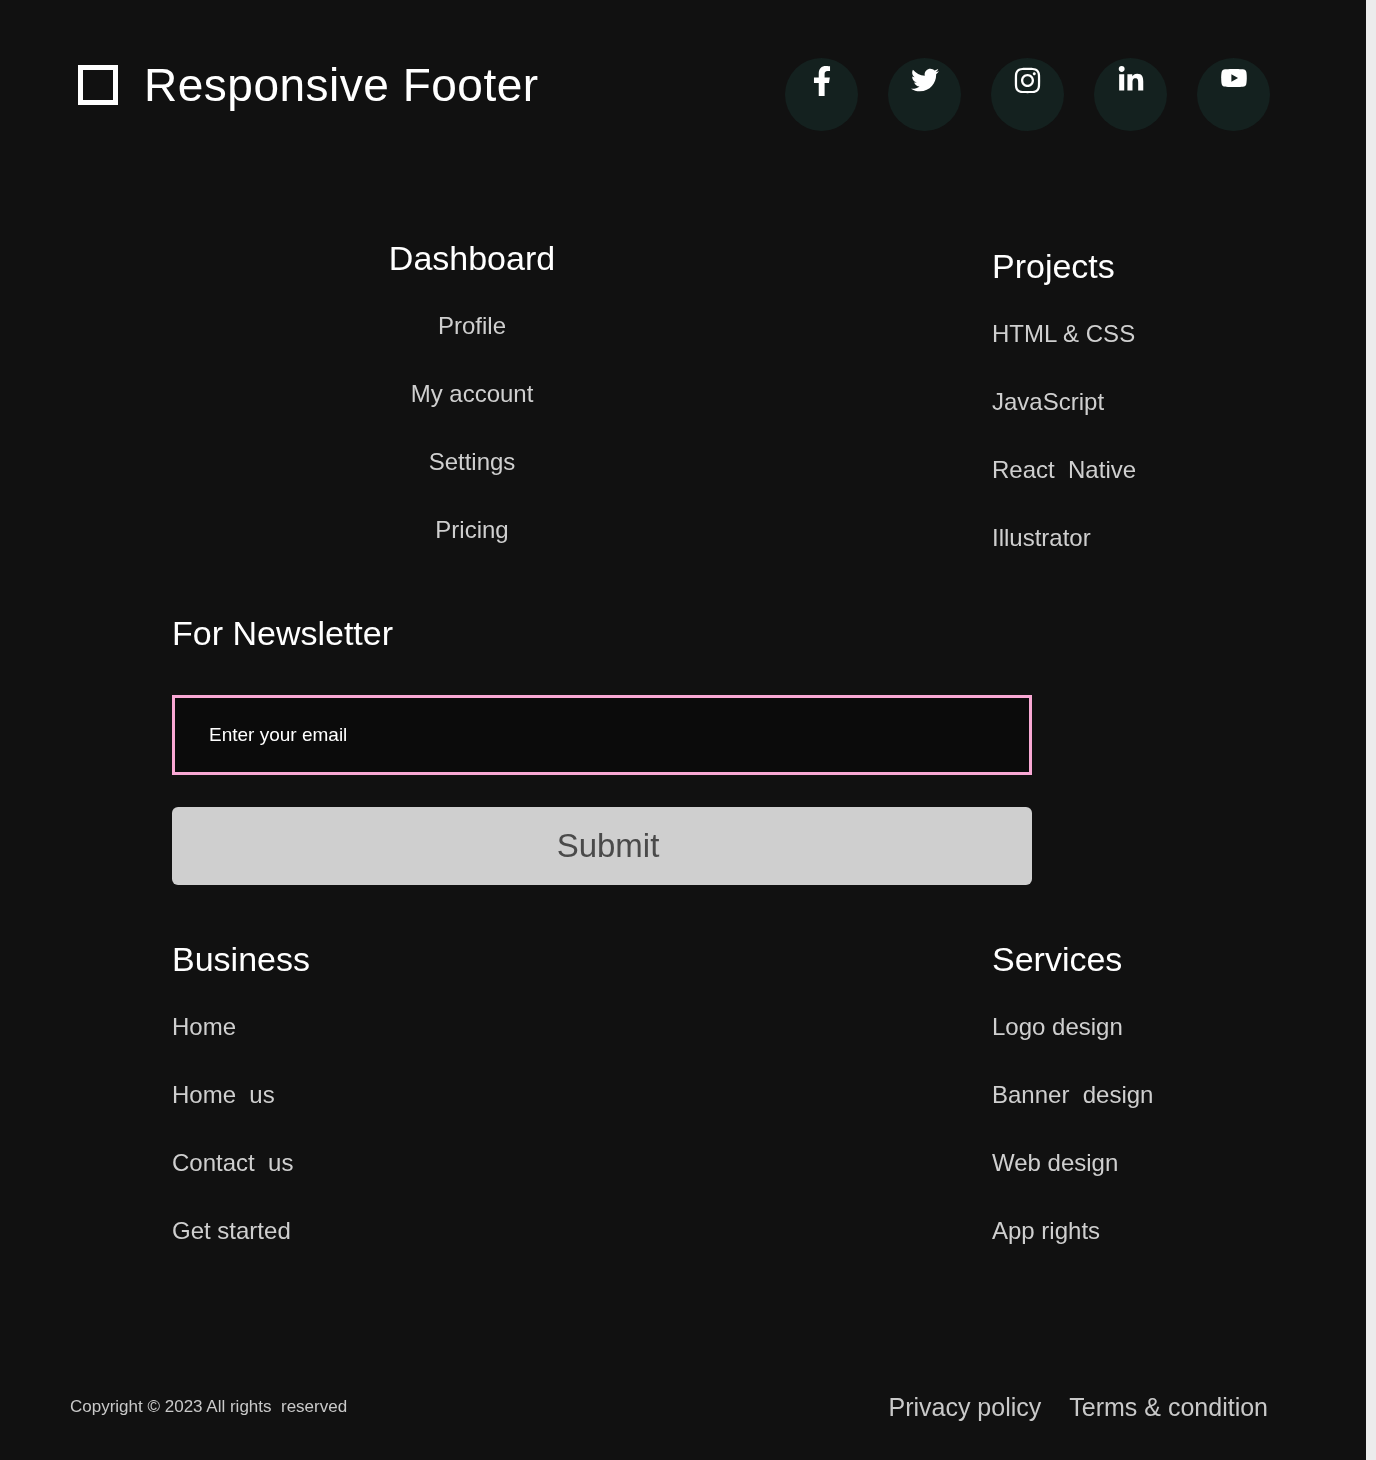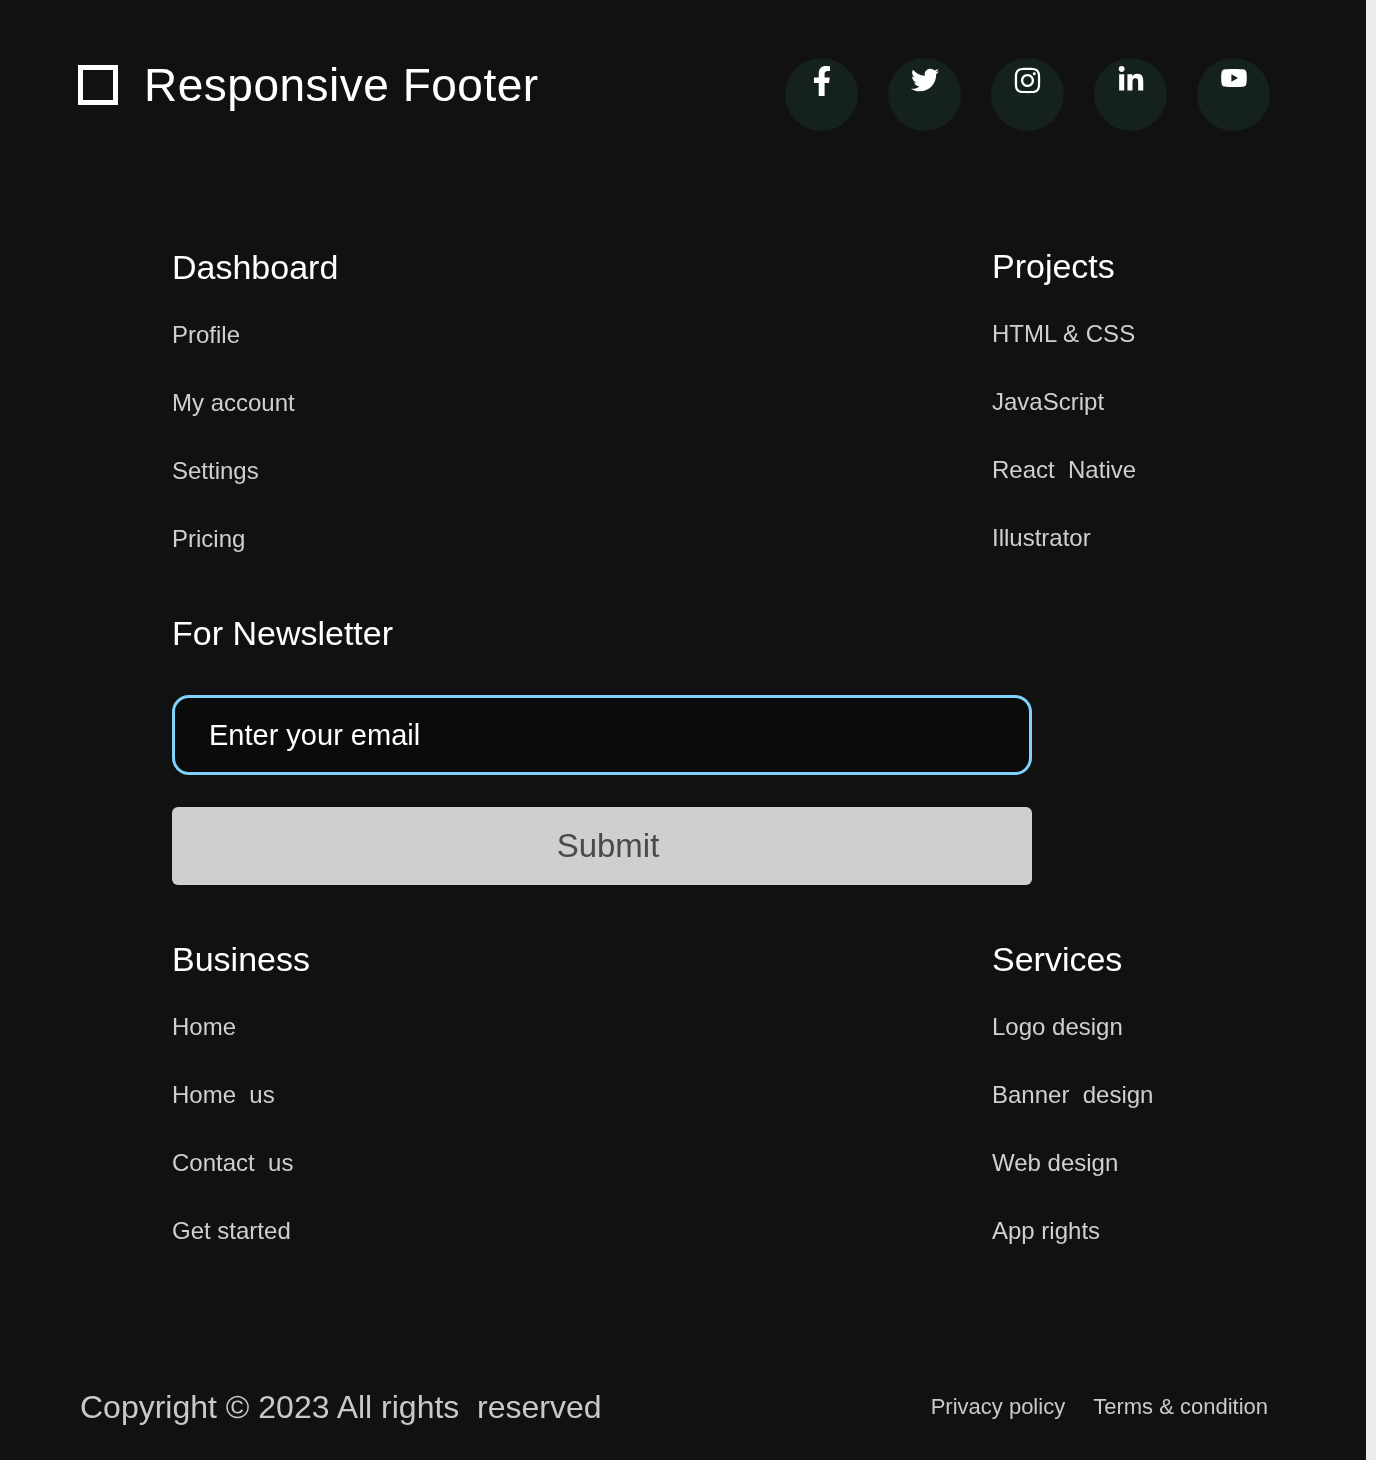--- a/index.html
+++ b/index.html
@@ -103,44 +103,44 @@
   .link-list li:last-child { margin-bottom: 0; }
   .f-link {
     color: #cfcfcf;
     font-size: 24px;
     line-height: 28px;
     text-decoration: none;
     cursor: pointer;
     white-space: pre;
   }
 
-  .grp-dashboard { top: 247px; }
+  .grp-dashboard { top: 238px; text-align: center; }
   .grp-projects  { top: 246px; }
   .grp-business  { top: 939px; }
   .grp-services  { top: 939px; }
 
   
   .newsletter {
     position: absolute;
     left: 172px;
     top: 613px;
     width: 860px;
   }
   .newsletter .block-head { margin-bottom: 42px; }
   .email-input {
     display: block;
     width: 860px;
     height: 80px;
     box-sizing: border-box;
     background: #0b0b0b;
-    border: 3px solid #7dd3fc;
-    border-radius: 17px;
+    border: 3px solid #f9a8d4;
+    border-radius: 0;
     color: #ffffff;
     font-family: "Liberation Sans", sans-serif;
-    font-size: 29px;
+    font-size: 19px;
     padding: 0 34px;
     outline: none;
   }
   .email-input::placeholder { color: #ffffff; opacity: 1; }
   .submit-btn {
     display: block;
     margin-top: 32px;
     width: 860px;
     height: 78px;
     box-sizing: border-box;
@@ -157,37 +157,37 @@
   
   .bottombar {
     position: absolute;
     left: 0;
     top: 1385px;
     width: 1366px;
     height: 46px;
   }
   .copyright {
     position: absolute;
-    left: 80px;
+    left: 70px;
     top: 0;
     color: #c9c9c9;
-    font-size: 32px;
+    font-size: 17px;
     line-height: 44px;
     white-space: pre;
   }
   .legal-links {
     position: absolute;
     right: 98px;
     top: 0;
     display: flex;
     gap: 28px;
   }
   .legal-links a {
     color: #c9c9c9;
-    font-size: 22px;
+    font-size: 25px;
     line-height: 44px;
     text-decoration: none;
     cursor: pointer;
     white-space: pre;
   }
 </style>
 </head>
 <body>
 
 <div id="page">

